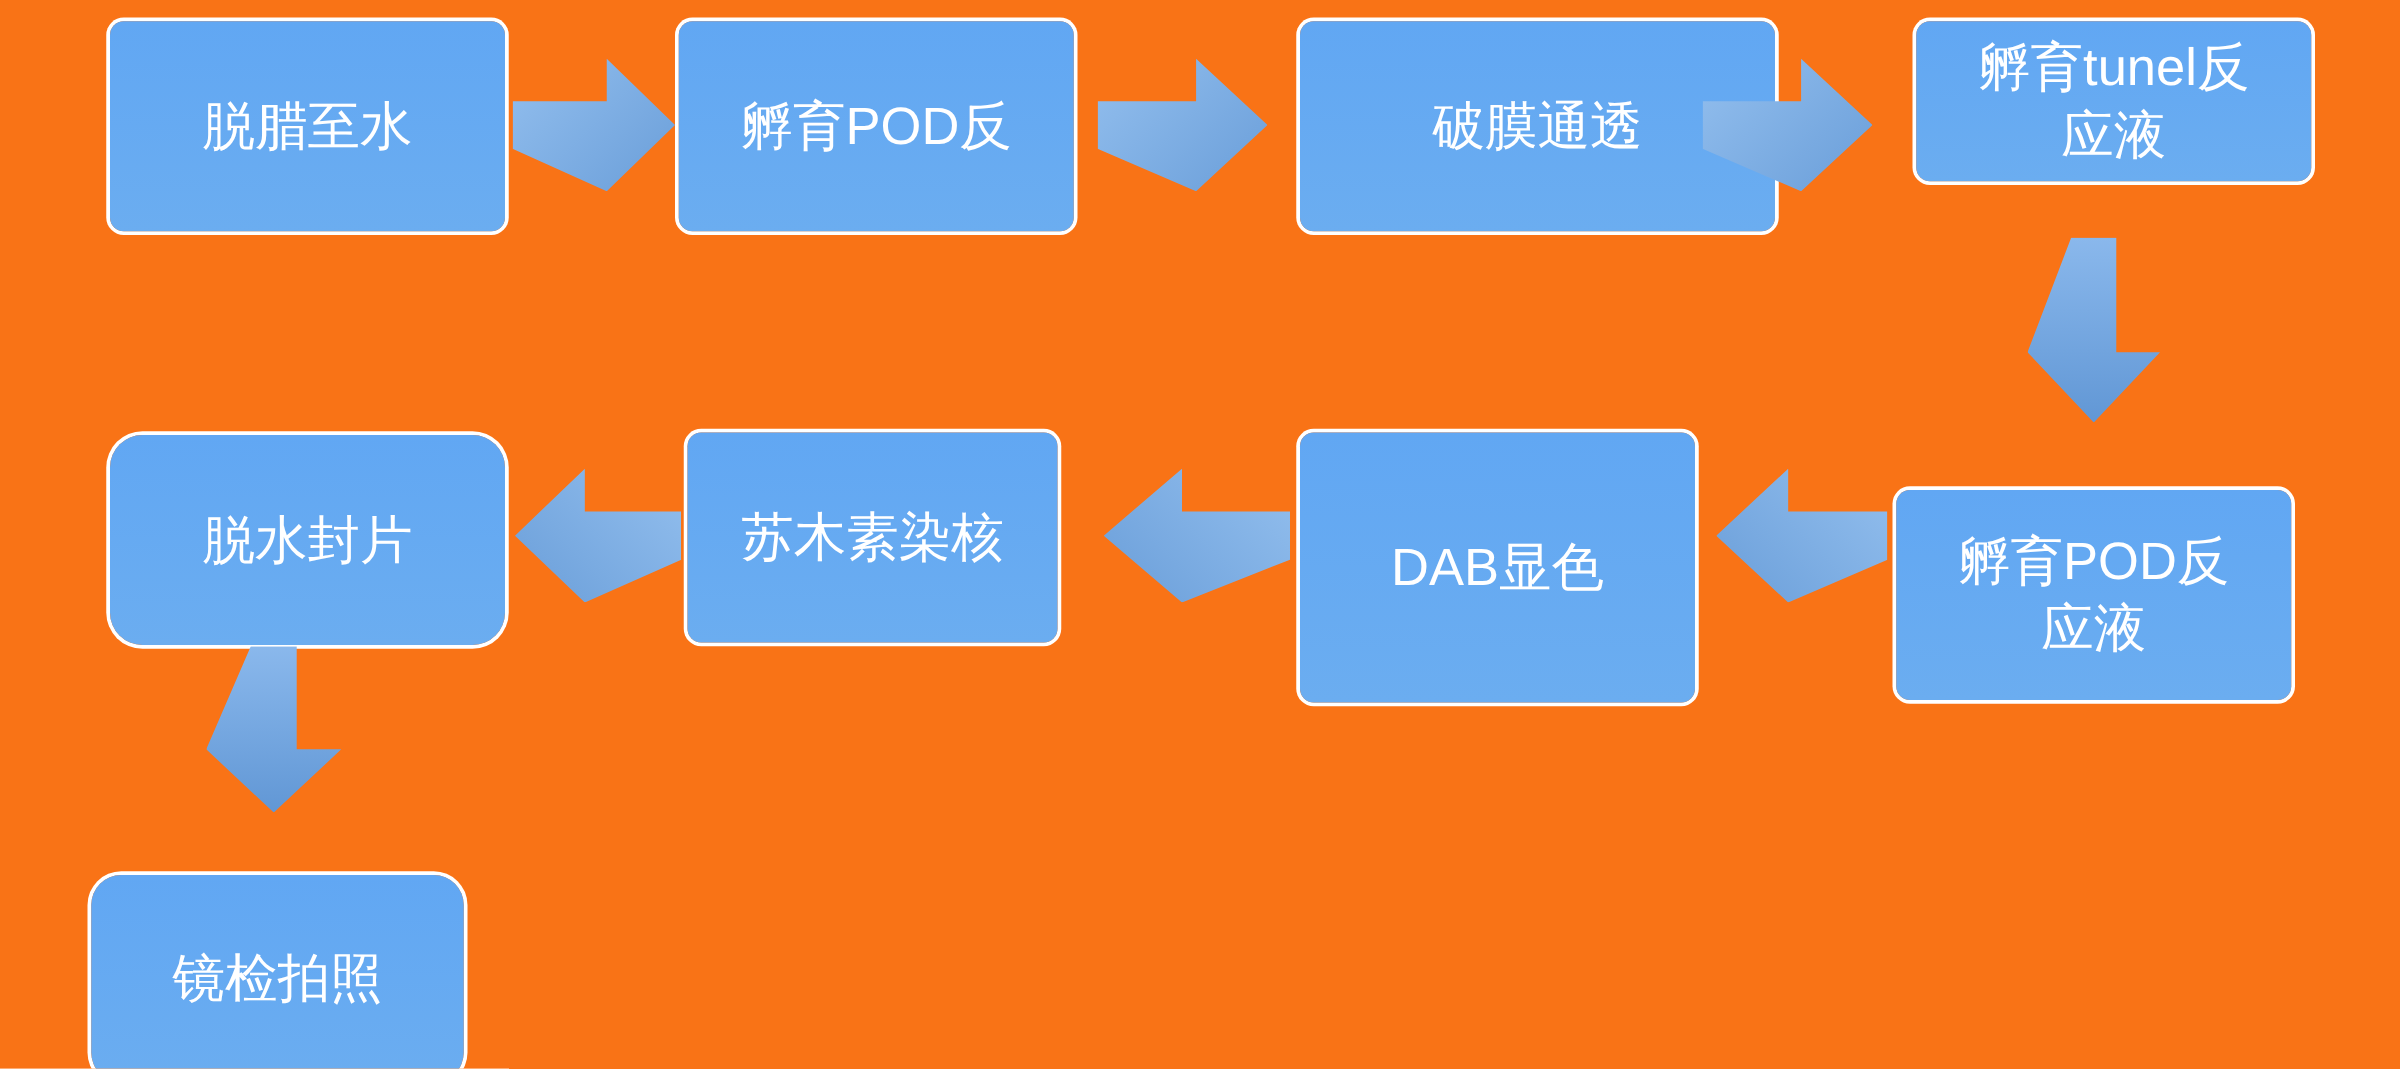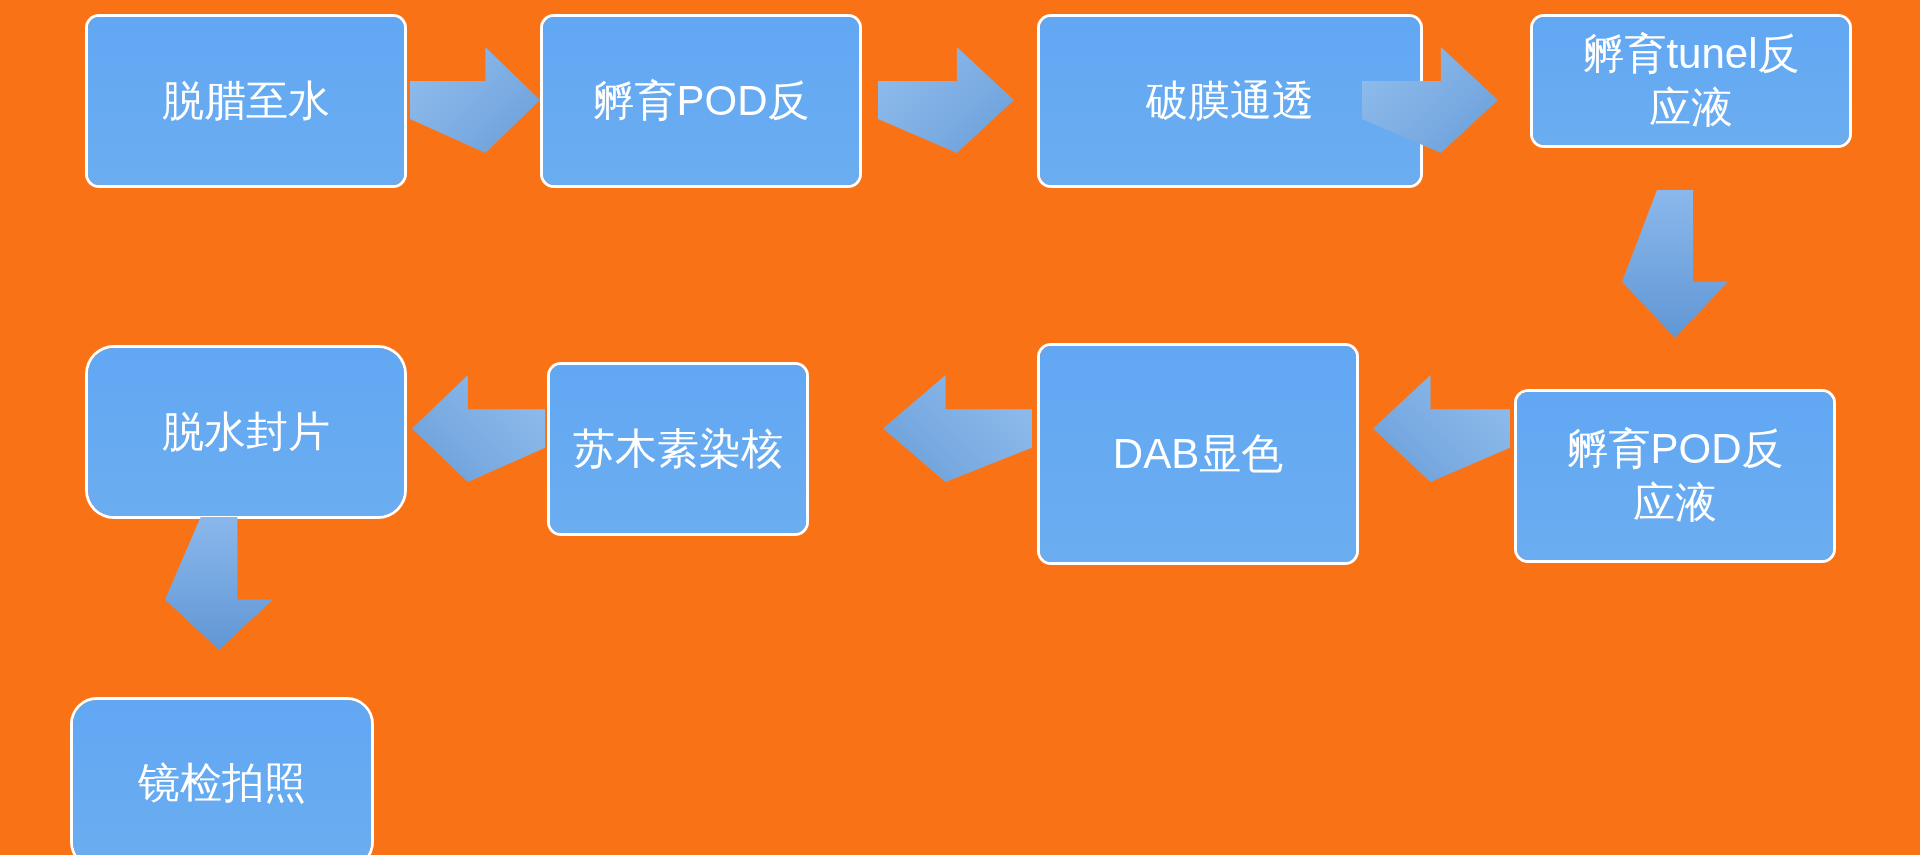--- a/index.html
+++ b/index.html
@@ -32,21 +32,21 @@
     white-space: pre-line;
   }
   
   .s1 { left: 88px;   top: 17px;  width: 316px; height: 168px; }
   .s2 { left: 543px;  top: 17px;  width: 316px; height: 168px; }
   .s3 { left: 1040px; top: 17px;  width: 380px; height: 168px; }
   .s4 { left: 1533px; top: 17px;  width: 316px; height: 128px; }
   
   .s5 { left: 1517px; top: 346px; width: 316px; height: 168px; margin-top: 46px; }
   .s6 { left: 1040px; top: 346px; width: 316px; height: 216px; }
-  .s7 { left: 550px;  top: 365px; width: 256px; height: 168px; }
+  .s7 { left: 550px;  top: 346px; width: 296px; height: 168px; }
   .s8 { left: 88px;   top: 348px; width: 316px; height: 168px; border-radius: 26px; }
   
   .s9 { left: 73px;   top: 700px; width: 298px; height: 166px; border-radius: 24px; }
 
   .arrow { position: absolute; }
   .arrow.right {
     background: linear-gradient(135deg, #93bfee 0%, #6a9ed9 100%);
     clip-path: polygon(0 32%, 58% 32%, 58% 0, 100% 50%, 58% 100%, 0 68%);
   }
   .arrow.left {

